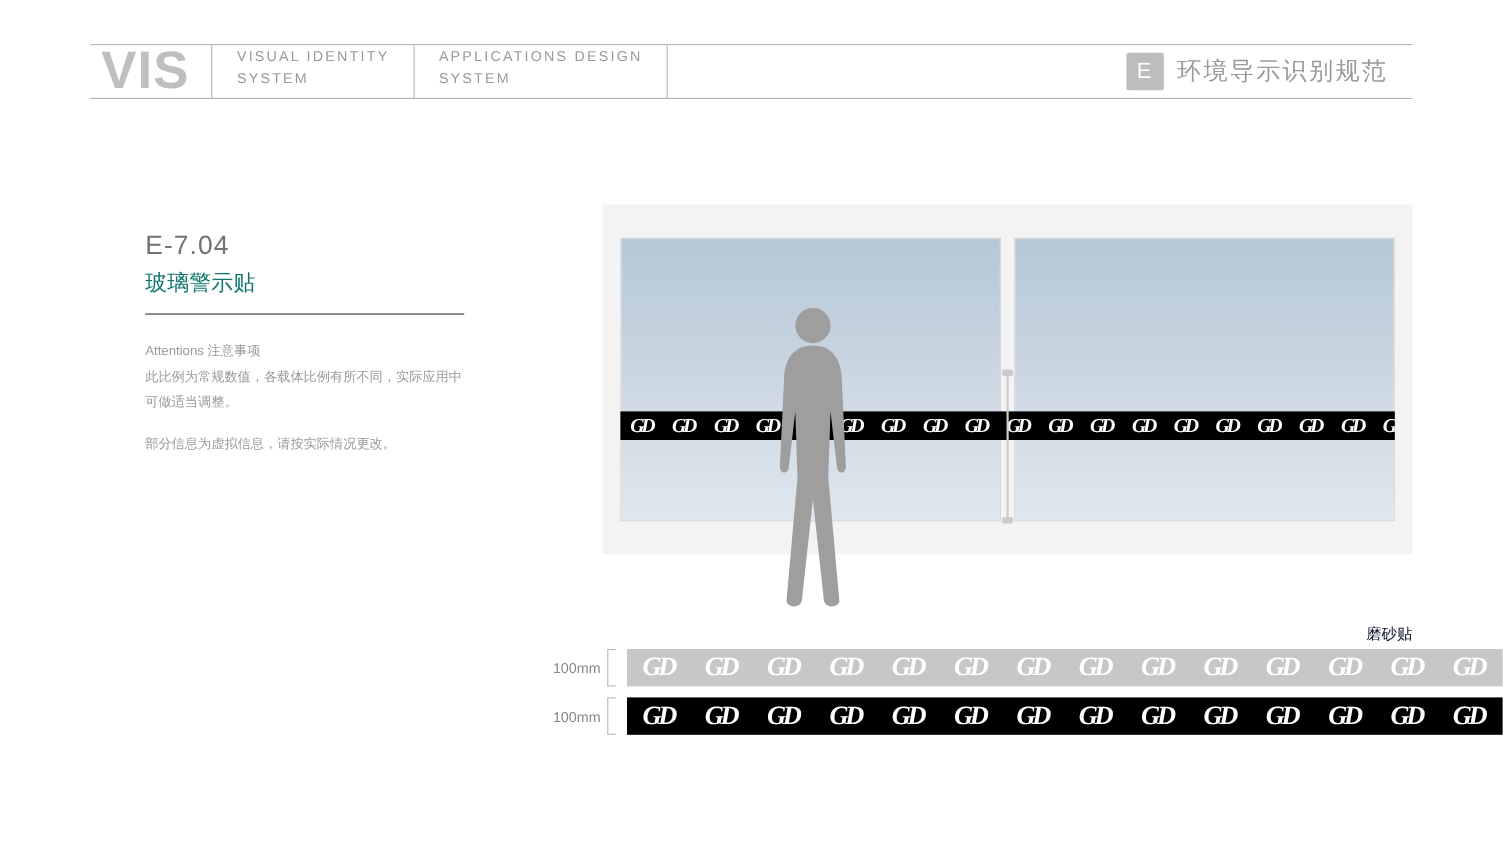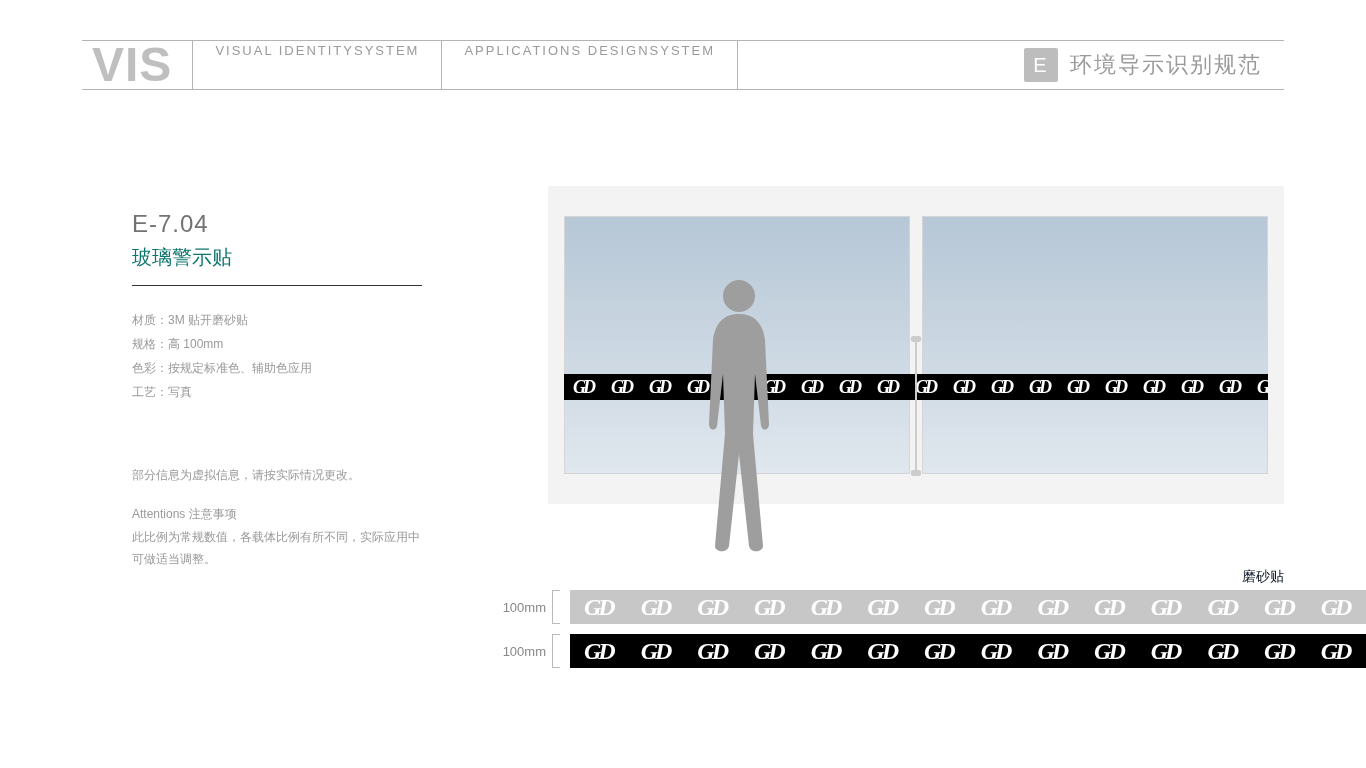--- a/index.html
+++ b/index.html
@@ -17,21 +17,21 @@
   body{width:var(--page-w);height:var(--page-h);font-family:"Helvetica Neue",Arial,"PingFang SC","Microsoft YaHei",sans-serif;position:relative;overflow:hidden;}
 
   
   .hdr{position:absolute;left:82px;right:82px;top:40px;height:50px;
        border-top:1px solid var(--grey-line);border-bottom:1px solid var(--grey-line);
        display:flex;align-items:stretch;}
   .hdr-cell{display:flex;align-items:center;border-right:1px solid var(--grey-line);
             padding:0 22px;color:var(--grey-text);letter-spacing:2px;}
   .hdr-cell:last-child{border-right:none;}
   .vis{font-size:48px;font-weight:700;color:#bfbfbf;padding:0 20px 0 10px;letter-spacing:1px;line-height:1;}
-  .two-line{flex-direction:row;align-items:flex-start;font-size:13px;line-height:1.5;}
+  .two-line{flex-direction:column;align-items:flex-start;font-size:13px;line-height:1.5;}
   .hdr-spacer{flex:1;border-right:none;}
   .hdr-right{border-right:none;padding-left:0;}
   .sq{width:34px;height:34px;background:#bdbdbd;border-radius:2px;display:flex;
       align-items:center;justify-content:center;color:#fff;font-size:20px;font-weight:400;margin-right:12px;}
   .hdr-right-txt{color:#9a9a9a;font-size:22px;letter-spacing:2px;text-align:center;}
 
   
   .left{position:absolute;left:132px;top:210px;width:290px;}
   .code{font-size:24px;color:#737373;letter-spacing:1px;margin:0;}
   .title{font-size:20px;color:#0f766e;margin:6px 0 14px 0;}
@@ -95,31 +95,25 @@
   <div class="hdr-cell hdr-right">
     <div class="sq">E</div>
     <div class="hdr-right-txt">环境导示识别规范</div>
   </div>
 </div>
 
 <div class="left">
   <p class="code">E-7.04</p>
   <p class="title">玻璃警示贴</p>
   <hr class="rule">
-  <p class="spec">
-    <span>材质：3M 贴开磨砂贴</span><br>
-    <span>规格：高 100mm</span><br>
-    <span>色彩：按规定标准色、辅助色应用</span><br>
-    <span>工艺：写真</span>
-  </p>
-  <p class="att">部分信息为虚拟信息，请按实际情况更改。</p>
   <p class="att">
     <span>Attentions 注意事项</span><br>
     <span>此比例为常规数值，各载体比例有所不同，实际应用中可做适当调整。</span>
   </p>
+  <p class="att">部分信息为虚拟信息，请按实际情况更改。</p>
 </div>
 
 <div class="glass-wrap">
   <div class="glass-inner">
     <div class="pane l"></div>
     <div class="pane r"></div>
     <div class="strip strip-on-glass">
         <span class="gd gd-white">GD</span>
         <span class="gd gd-white">GD</span>
         <span class="gd gd-white">GD</span>

